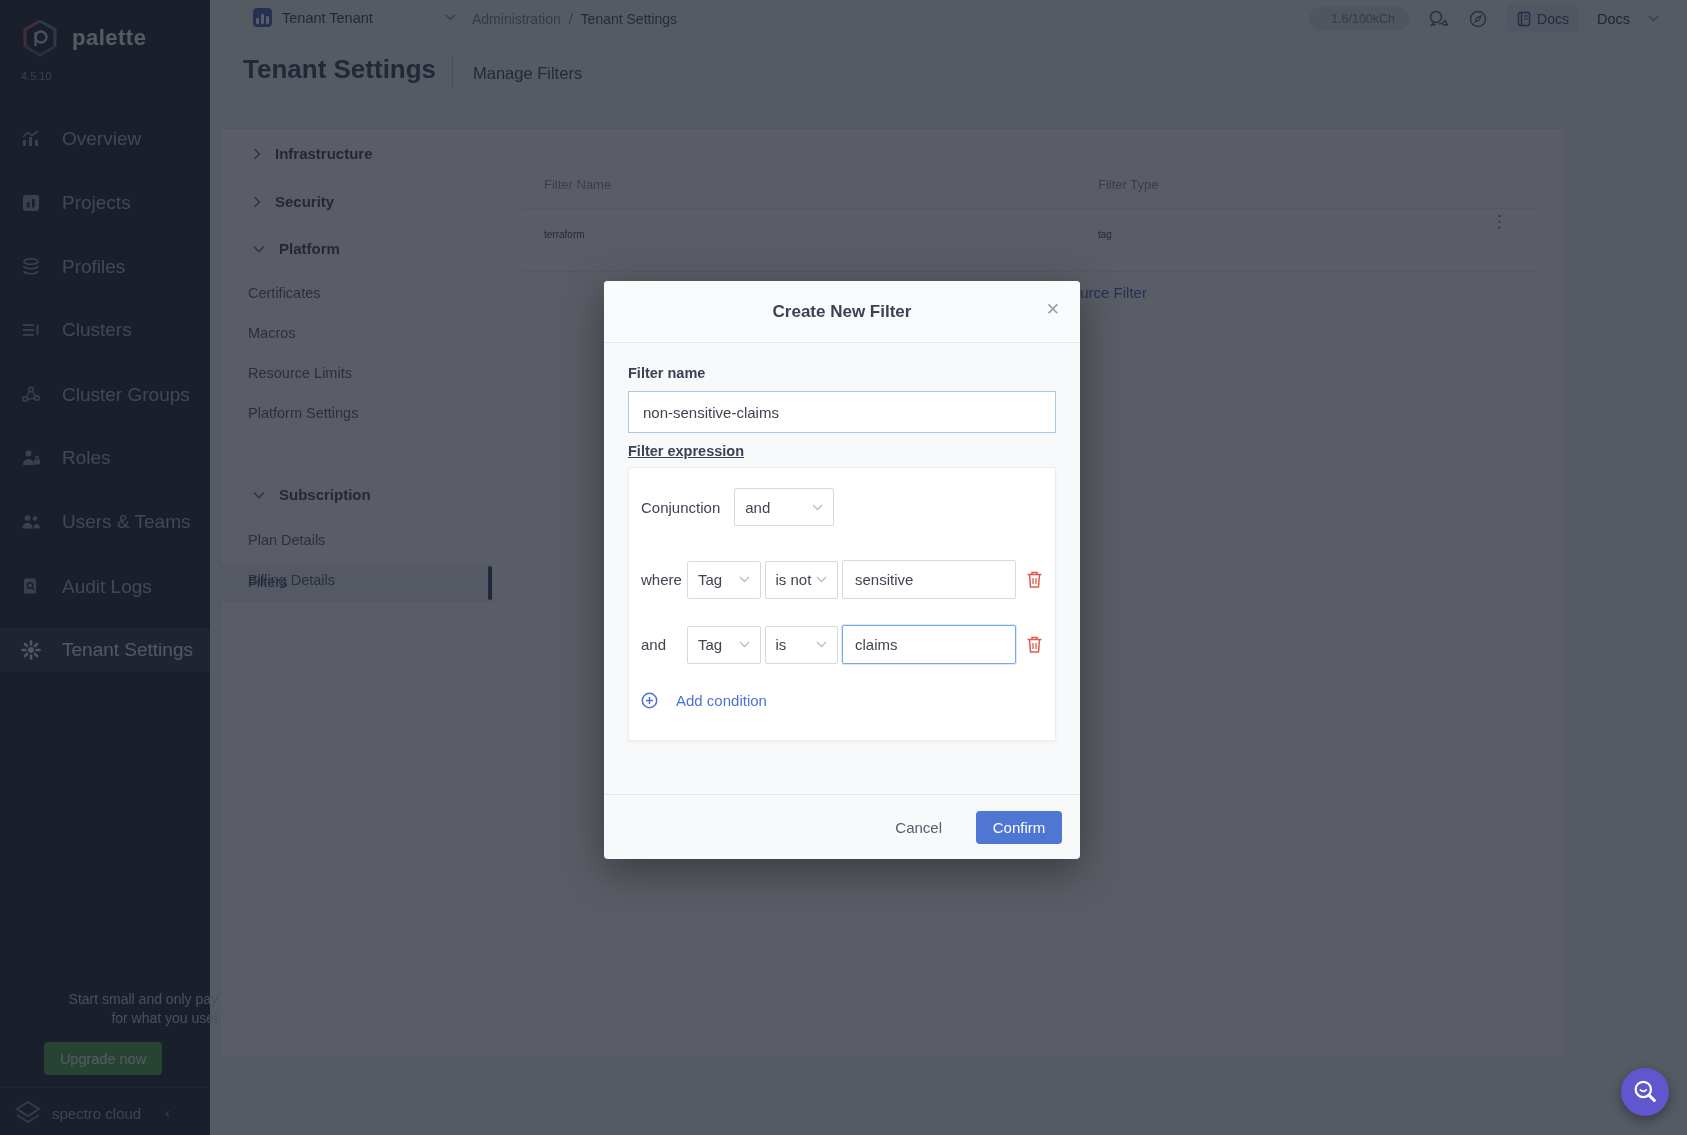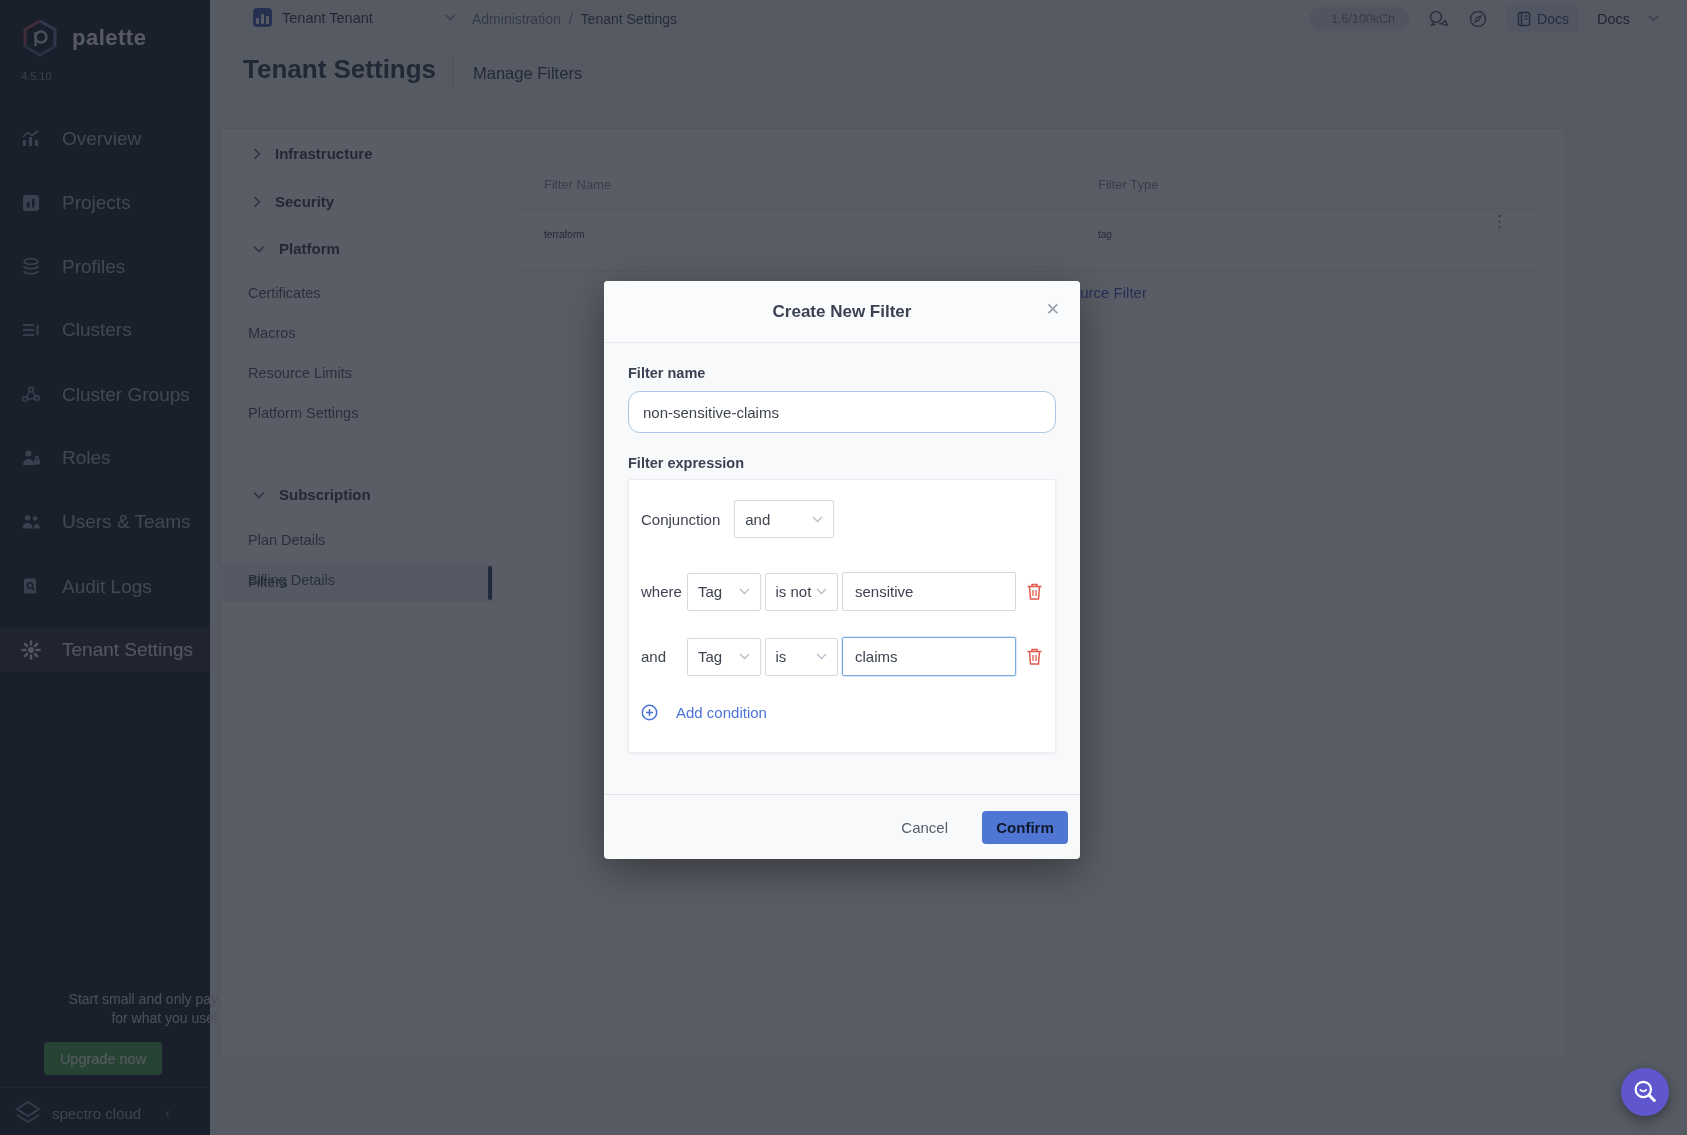--- a/index.html
+++ b/index.html
@@ -58,39 +58,39 @@
   .create-link{position:absolute;left:775px;top:155px;font-size:15px;font-weight:500;color:#3e5fc4;white-space:nowrap;}
 
   
   .backdrop{position:absolute;inset:0;background:rgba(27,30,41,.72);z-index:50;}
   .modal{position:absolute;left:604px;top:281px;width:476px;height:578px;background:#f8f9fa;border-radius:4px;box-shadow:0 12px 42px rgba(0,0,0,.38);z-index:60;}
   .m-head{position:relative;height:62px;background:#fafbfc;border-bottom:1px solid #e7e8ec;border-radius:4px 4px 0 0;display:flex;align-items:center;justify-content:center;}
   .m-title{font-size:17px;font-weight:600;color:#3b4254;}
   .m-close{position:absolute;right:20px;top:20px;font-size:17px;color:#9ba1ad;line-height:1;}
   .m-body{padding:22px 24px 0;}
   .f-label{font-size:14.5px;font-weight:600;color:#3b4254;}
-  .name-input{margin-top:10px;width:100%;height:42px;border:1px solid #a9c7e6;border-radius:12px;background:#fff;padding:0 14px;font-size:15px;color:#3e4450;outline:none;}
-  .expr-label{margin-top:22px;}
+  .name-input{margin-top:10px;width:100%;height:42px;border:1px solid #a9c7e6;border-radius:0;background:#fff;padding:0 14px;font-size:15px;color:#3e4450;outline:none;}
+  .expr-label{margin-top:10px;text-decoration:underline;}
   .panel{margin-top:8px;height:274px;background:#fff;border:1px solid #ececf1;border-radius:2px;box-shadow:0 1px 3px rgba(20,30,60,.06);padding:20px 12px 0;}
   .conj-row{display:flex;align-items:center;gap:14px;}
   .conj-lbl{font-size:15px;color:#3e4450;}
   .sel{height:38px;border:1px solid #d6d9e0;border-radius:2px;background:#fff;display:flex;align-items:center;justify-content:space-between;padding:0 10px;font-size:15px;color:#3e4450;}
   .sel .sc{color:#b9bdc9;}
   .cond-row{display:flex;align-items:center;margin-top:34px;gap:0;}
   .cond-row.second{margin-top:26px;}
   .prefix{width:46px;font-size:15px;color:#3e4450;flex:0 0 46px;}
   .sel.field{width:80px;margin-right:4px;}
   .sel.op{width:80px;margin-right:4px;}
   .val-input{width:174px;height:39px;border:1px solid #d6d9e0;border-radius:2px;background:#fff;padding:0 12px;font-size:15px;color:#3e4450;outline:none;}
   .val-input.focused{border:1.5px solid #77a9e3;box-shadow:0 0 0 1px rgba(119,169,227,.25);}
   .trash{width:17px;height:19px;color:#e2594e;margin-left:10px;flex:0 0 17px;}
   .add-row{display:flex;align-items:center;gap:18px;margin-top:28px;color:#4b73d5;font-size:15px;font-weight:500;}
-  .m-foot{position:absolute;left:0;right:0;bottom:0;height:65px;border-top:1px solid #e4e6ea;display:flex;align-items:center;justify-content:flex-end;gap:28px;padding-right:12px;}
+  .m-foot{position:absolute;left:0;right:0;bottom:0;height:65px;border-top:1px solid #e4e6ea;display:flex;align-items:center;justify-content:flex-end;gap:28px;padding-right:18px;}
   .cancel{font-size:15px;color:#565d6b;background:none;border:none;}
-  .confirm{width:86px;height:33px;background:#5076d4;border:none;border-radius:4px;color:#0f172a;font-size:15px;font-weight:700;}
+  .confirm{width:86px;height:33px;background:#5076d4;border:none;border-radius:4px;color:#ffffff;font-size:15px;font-weight:400;}
 
   .fab{position:absolute;left:1621px;top:1068px;width:48px;height:48px;border-radius:50%;background:#6057cf;z-index:55;display:flex;align-items:center;justify-content:center;box-shadow:0 4px 12px rgba(0,0,0,.35);}
 </style>
 </head>
 <body>
 
 <div id="stage">
 
   <div class="sidebar">
     <div class="logo-row">

